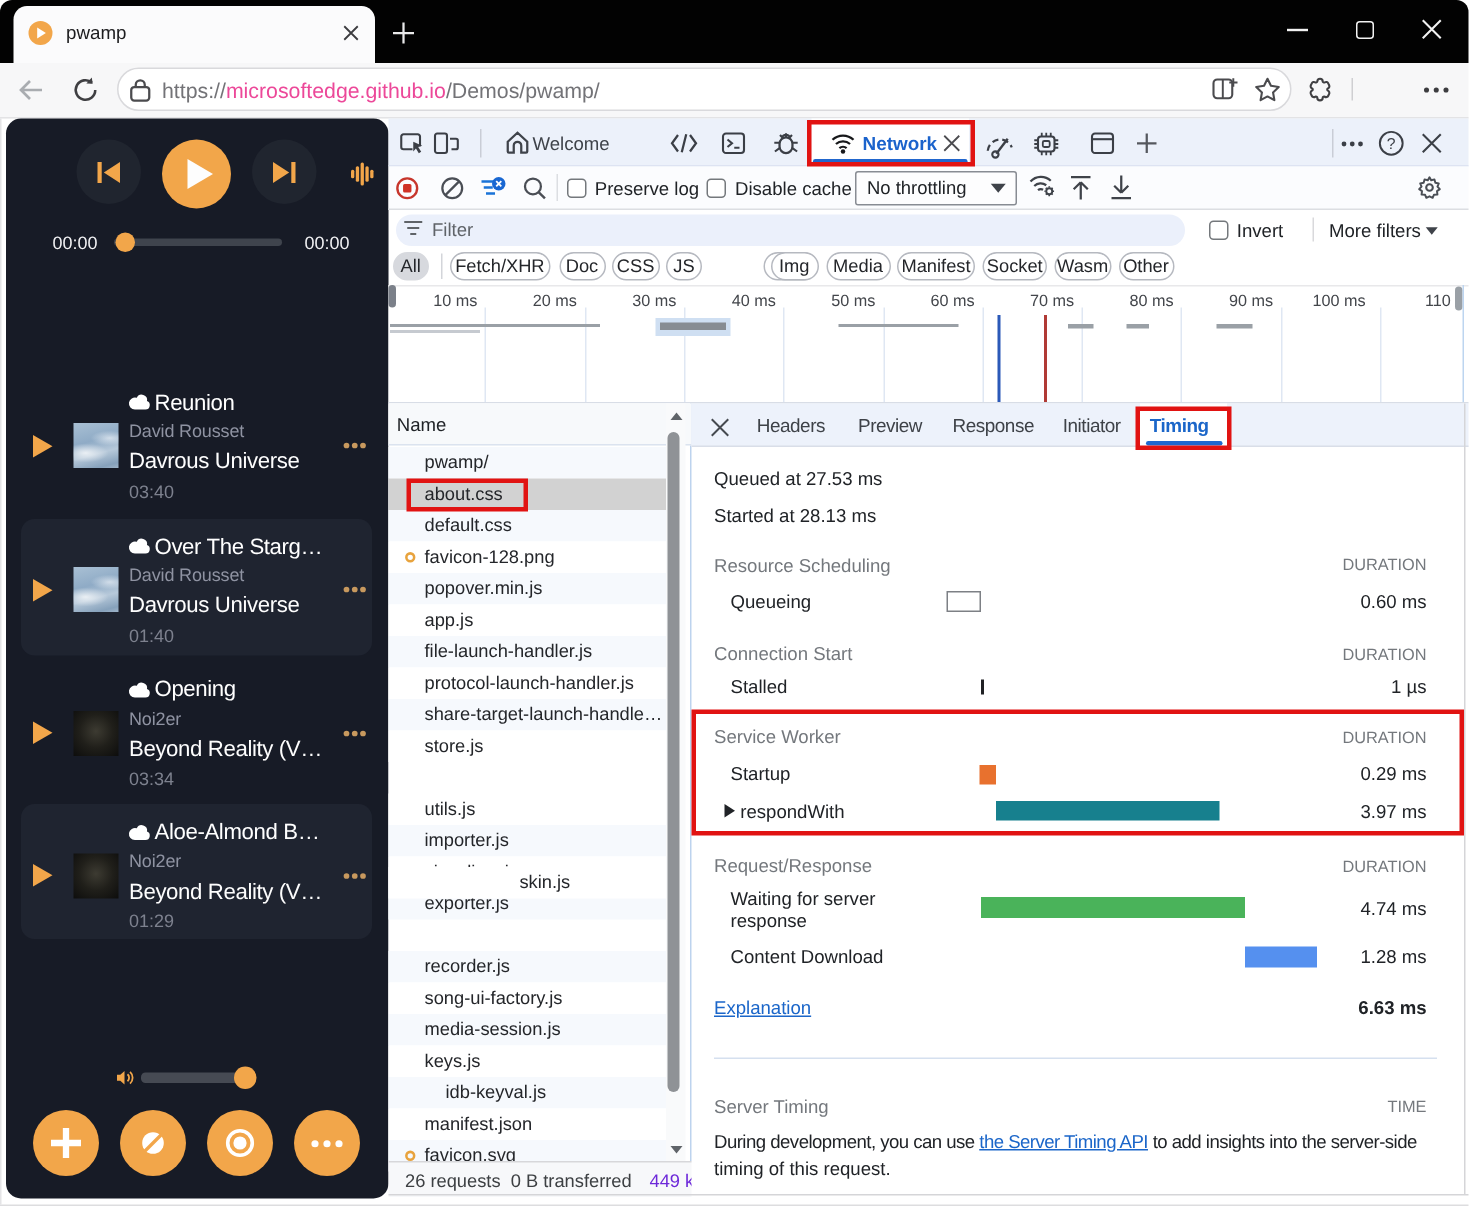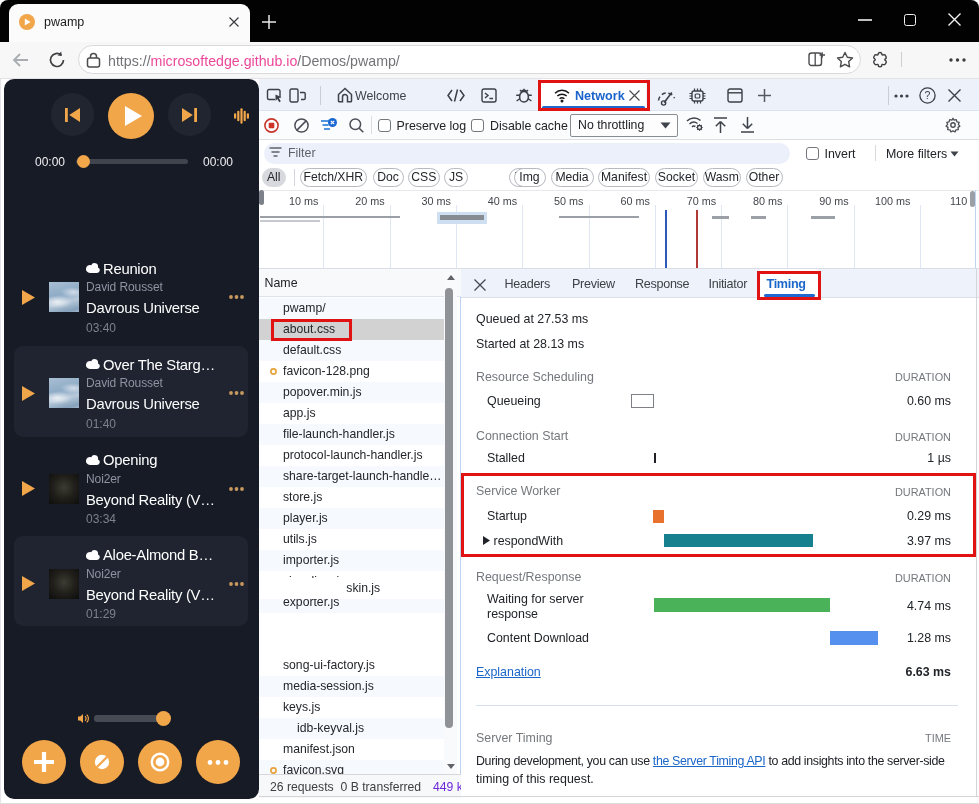--- a/index.html
+++ b/index.html
@@ -385,26 +385,26 @@
 <div class="nrow" style="top:361.0px;">favicon-128.png</div>
 <svg class="abs" style="left:269.5px;top:368px" width="7" height="7" viewBox="0 0 7 7">
       <circle cx="3.5" cy="3.5" r="2.6" stroke="#e8a33d" stroke-width="1.7" fill="none"></circle>
     </svg>
 <div class="nrow" style="top:382.0px;background:#f6f9fd;">popover.min.js</div>
 <div class="nrow" style="top:403.0px;">app.js</div>
 <div class="nrow" style="top:424.0px;background:#f6f9fd;">file-launch-handler.js</div>
 <div class="nrow" style="top:445.0px;">protocol-launch-handler.js</div>
 <div class="nrow" style="top:466.0px;background:#f6f9fd;">share-target-launch-handle…</div>
 <div class="nrow" style="top:487.0px;">store.js</div>
-<div class="nrow" style="top:508.0px;background:#f6f9fd;">player.js</div>
 <div class="nrow" style="top:529.0px;">utils.js</div>
 <div class="nrow" style="top:550.0px;background:#f6f9fd;">importer.js</div>
 <div class="nrow" style="top:571.0px;">visualizer.js</div>
 <div class="nrow" style="top:592.0px;background:#f6f9fd;">exporter.js</div>
 <div class="nrow" style="top:578px;text-align:center;">skin.js</div>
+<div class="nrow" style="top:634.0px;background:#f6f9fd;">recorder.js</div>
 <div class="nrow" style="top:655.0px;">song-ui-factory.js</div>
 <div class="nrow" style="top:676.0px;background:#f6f9fd;">media-session.js</div>
 <div class="nrow" style="top:697.0px;">keys.js</div>
 <div class="nrow" style="top:718.0px;background:#f6f9fd;padding-left:38px;">idb-keyval.js</div>
 <div class="nrow" style="top:739.0px;">manifest.json</div>
 <div class="nrow" style="top:760.0px;background:#f6f9fd;">favicon.svg</div>
 <svg class="abs" style="left:269.5px;top:767px" width="7" height="7" viewBox="0 0 7 7">
       <circle cx="3.5" cy="3.5" r="2.6" stroke="#e8a33d" stroke-width="1.7" fill="none"></circle>
     </svg>
 <div class="abs" style="left:270.5px;top:319px;width:81.5px;height:22px;border:3.5px solid #e11312"></div>

